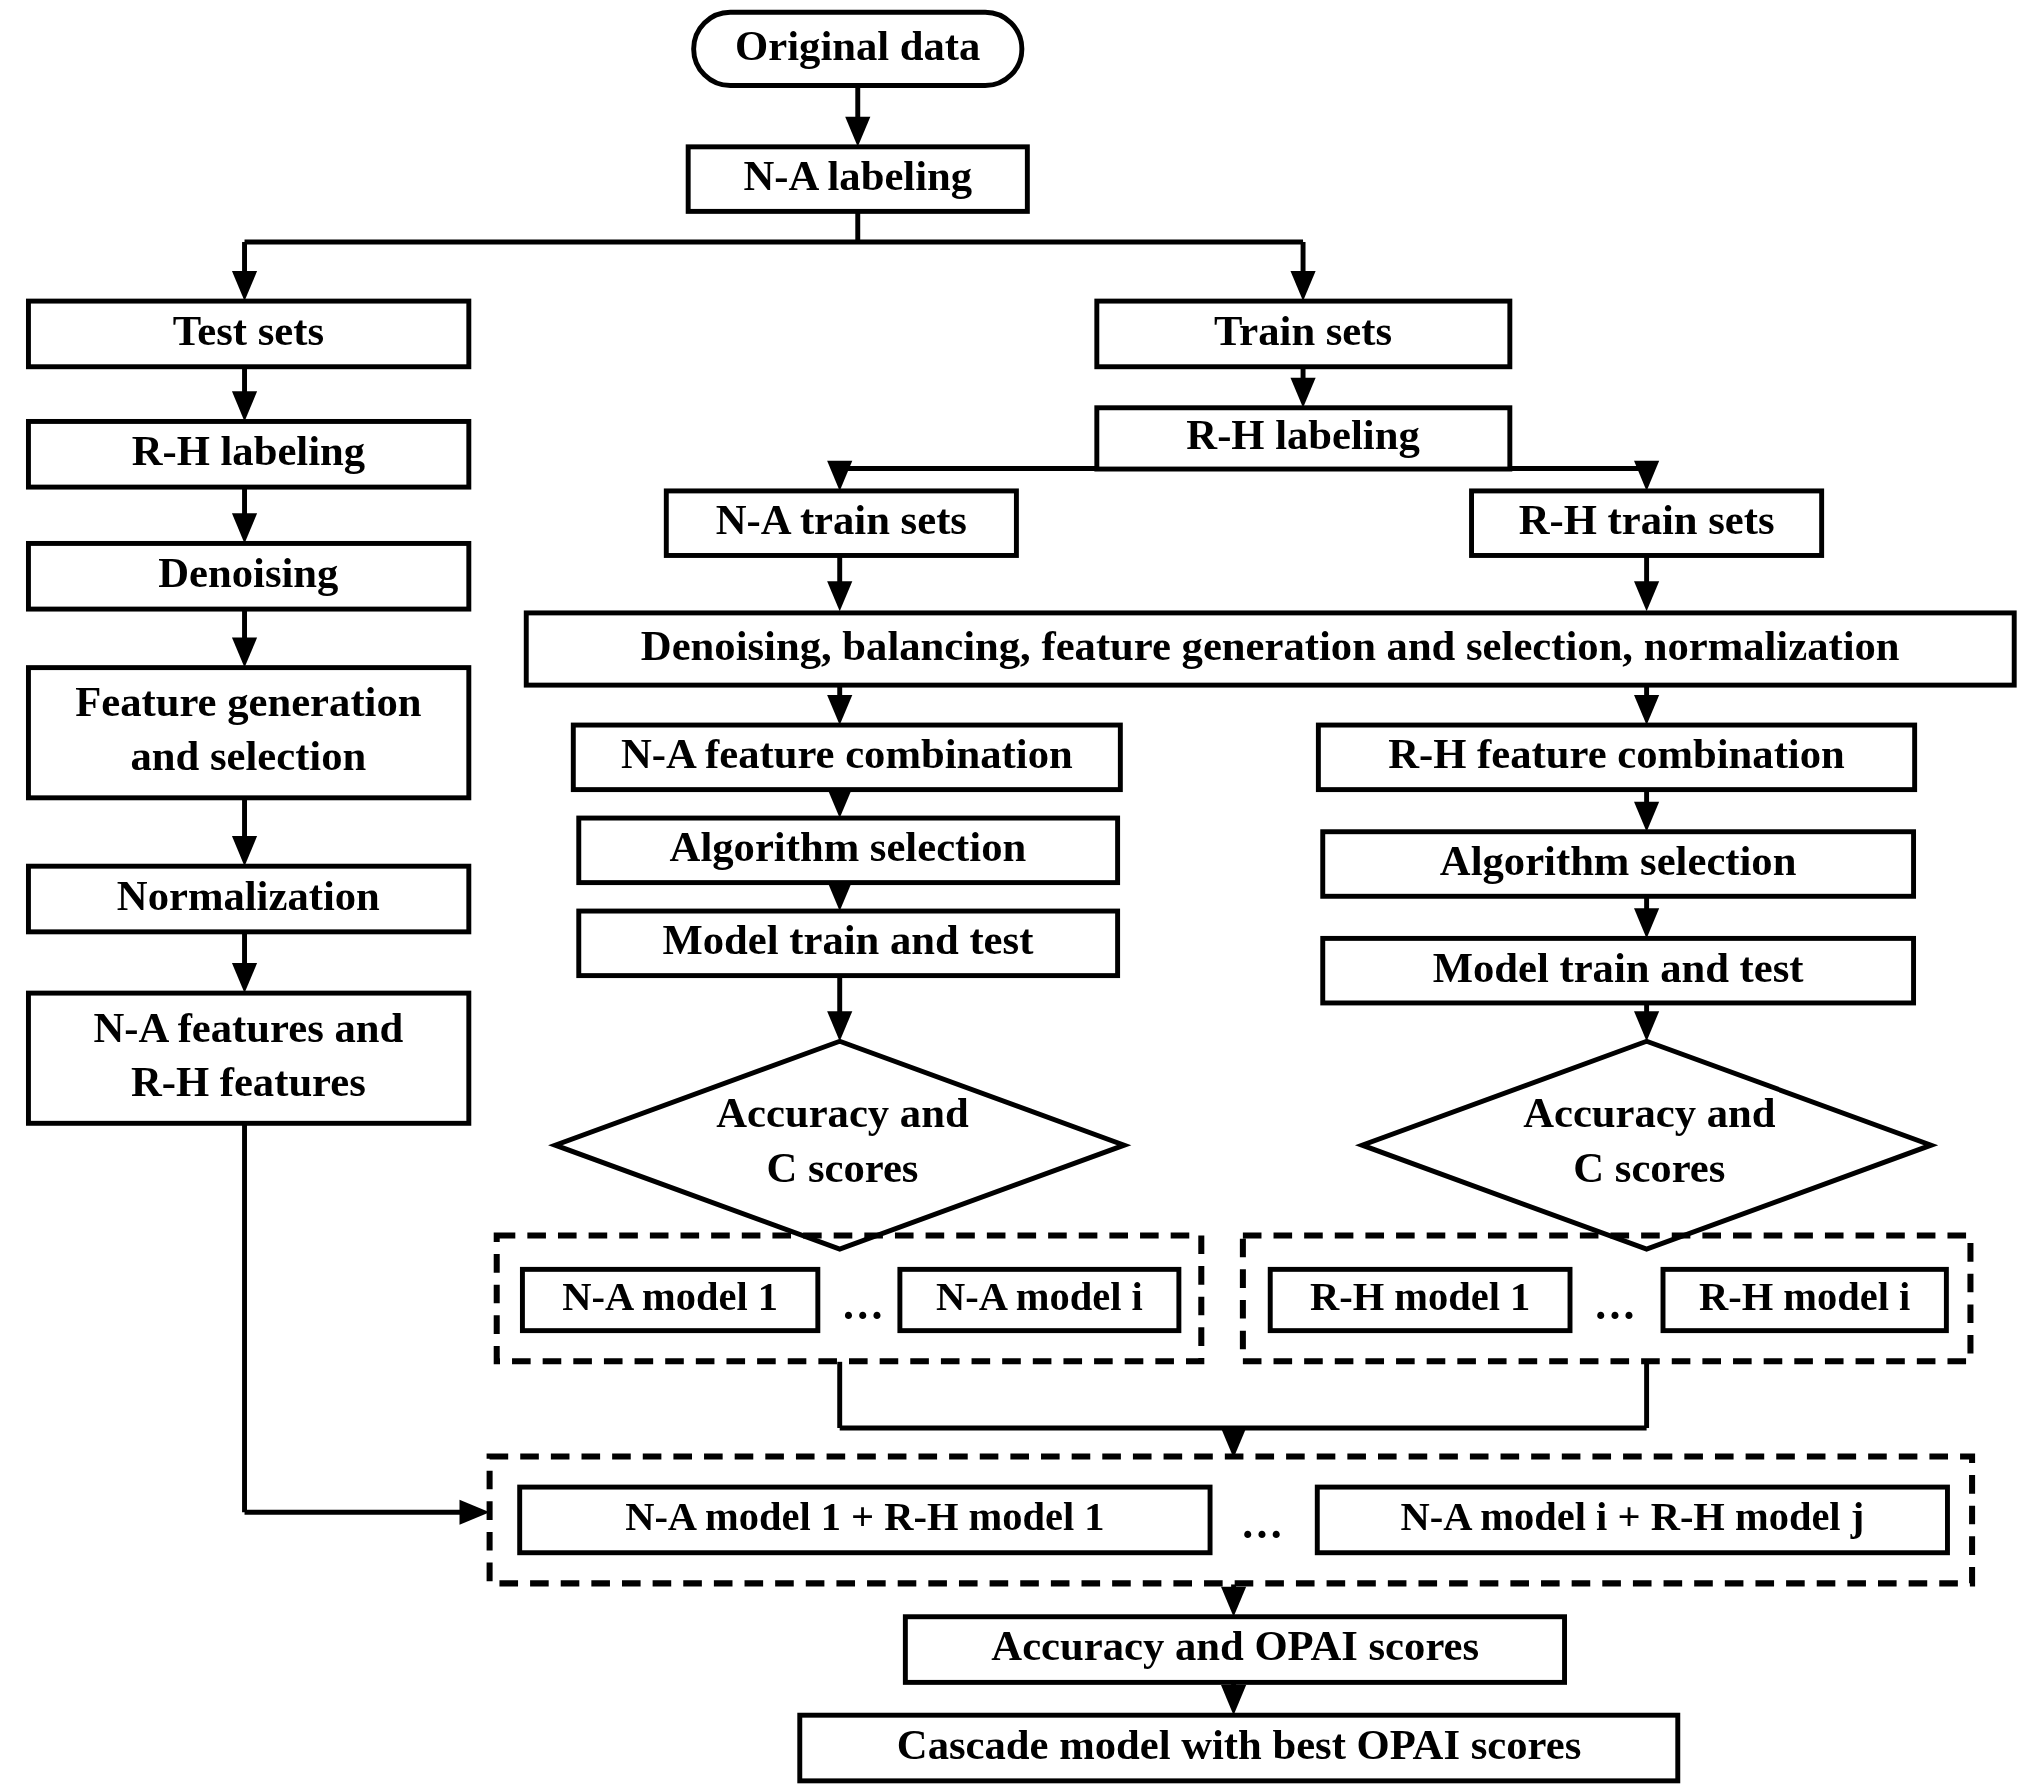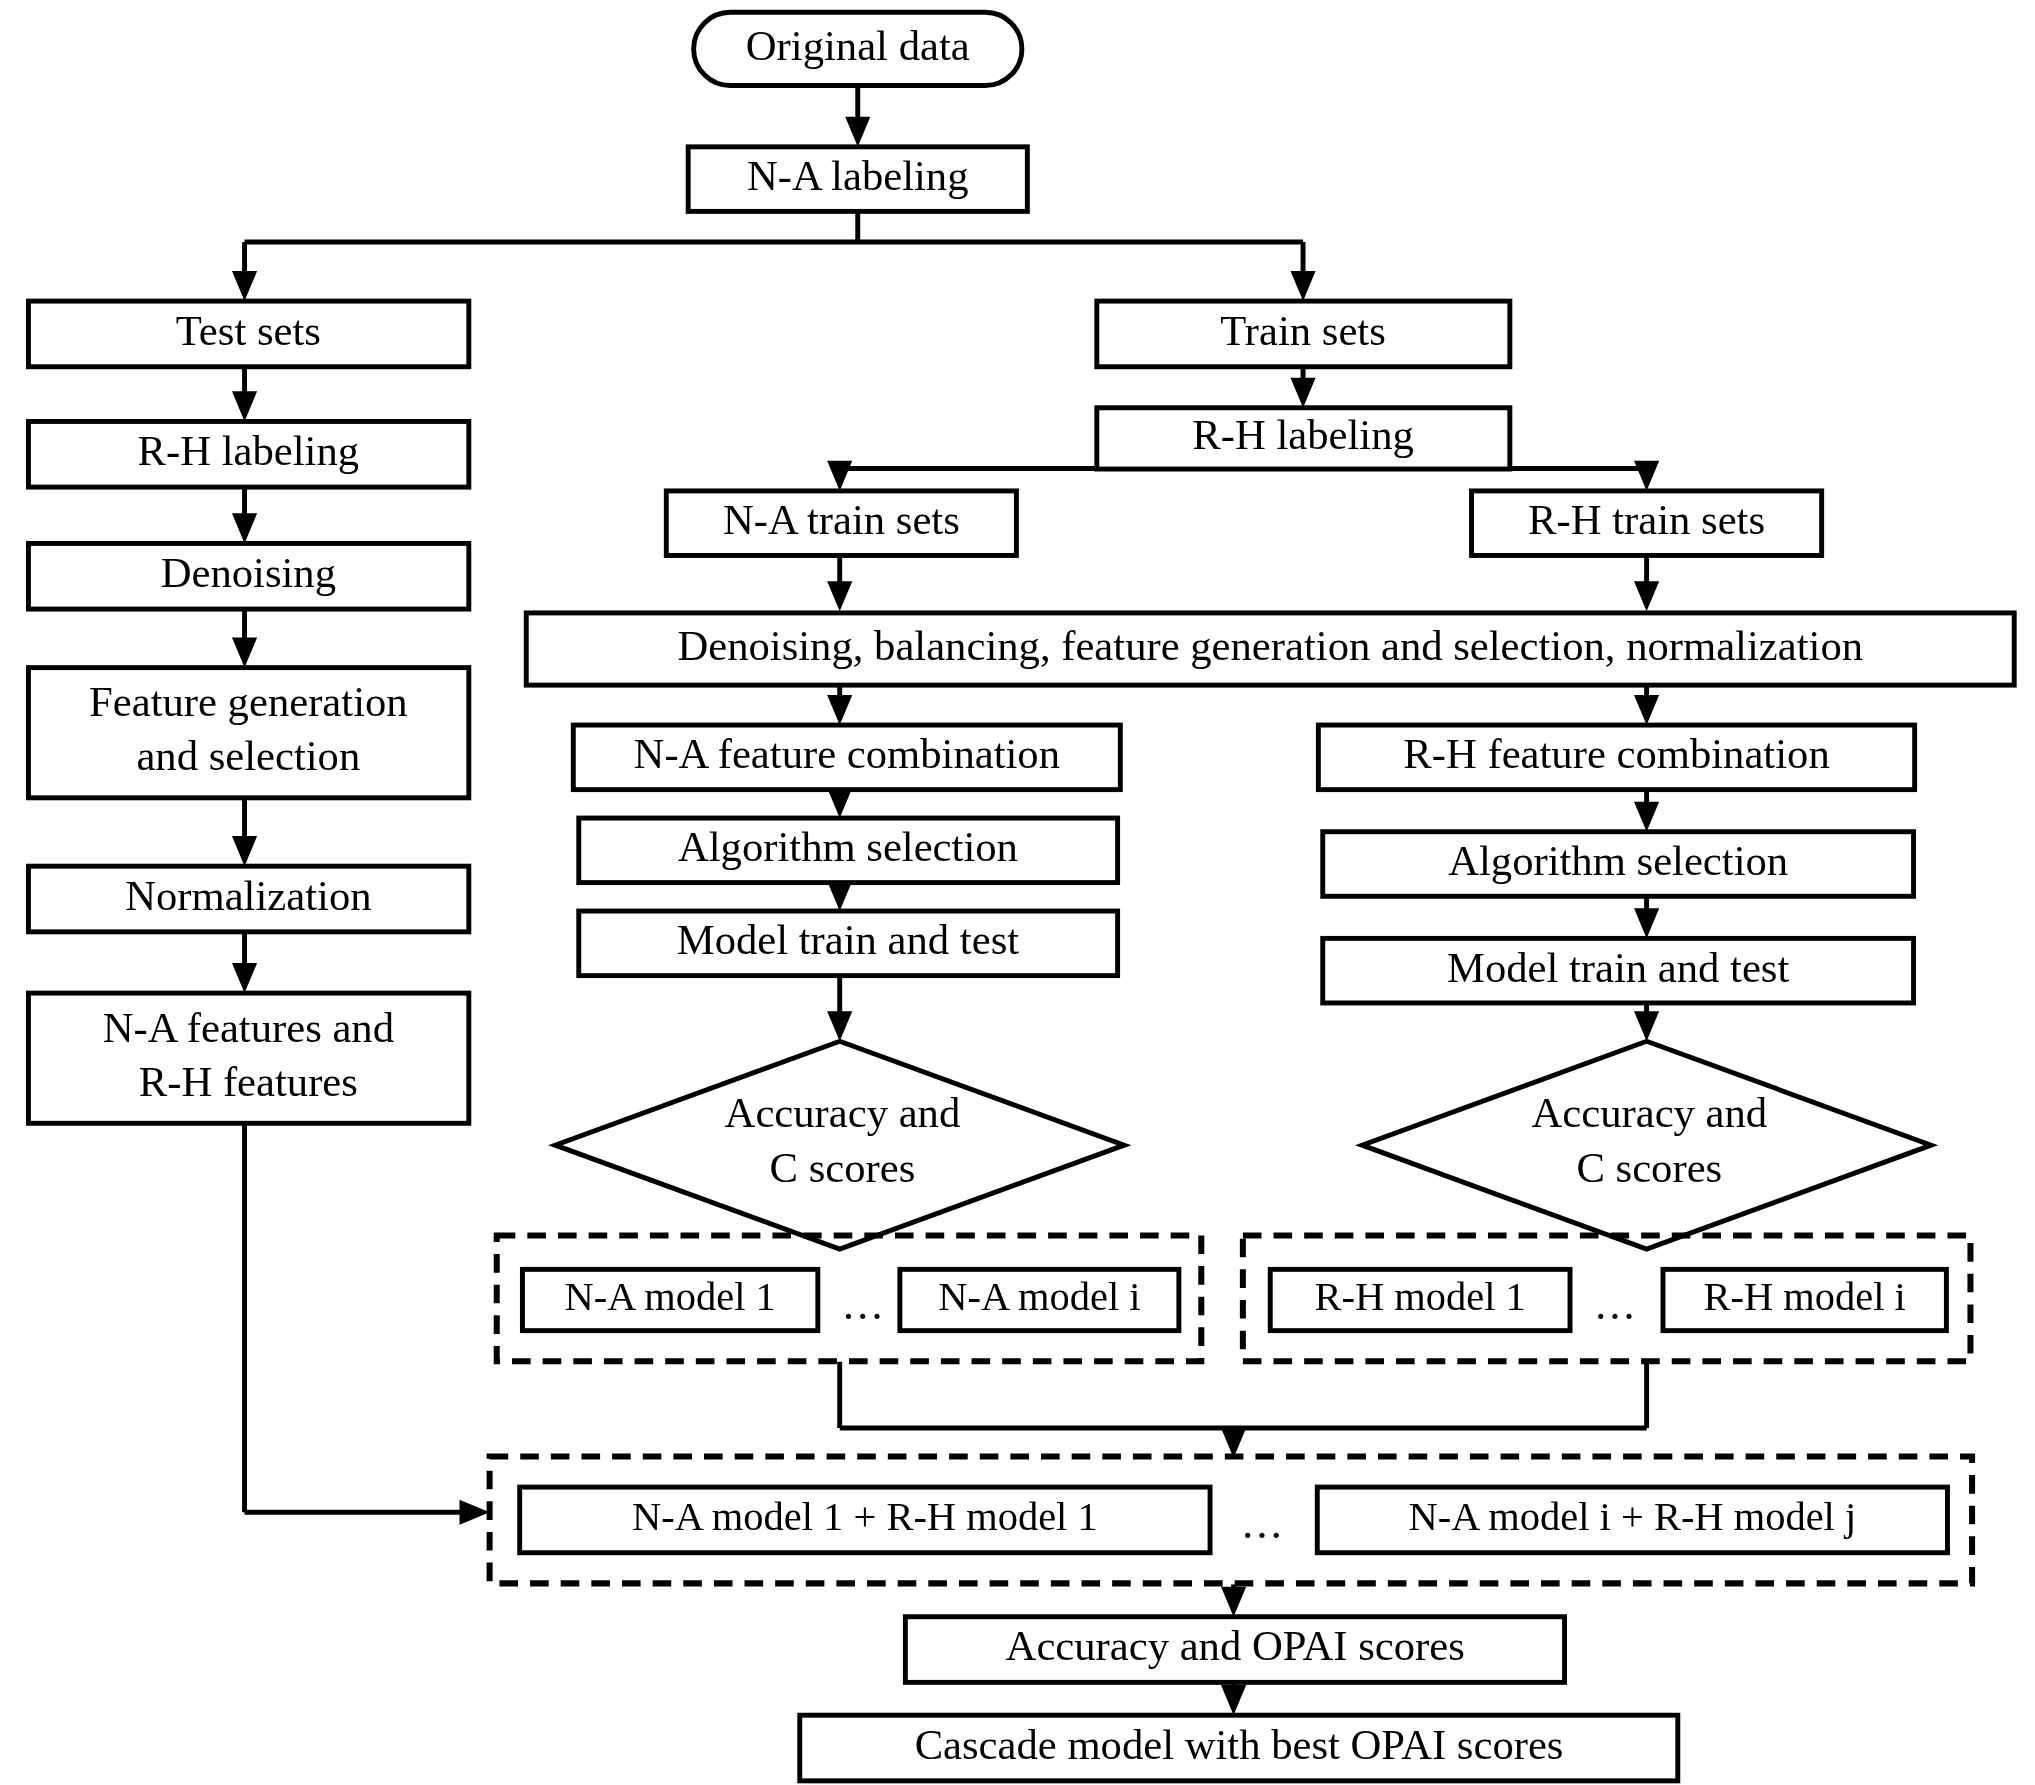--- a/index.html
+++ b/index.html
@@ -1,17 +1,17 @@
 <!DOCTYPE html>
 <html style="font-size:8.8px"><head>
 <meta charset="utf-8">
 <style>
   html,body{margin:0;padding:0;background:#ffffff;}
   body{font-family:"Liberation Serif","DejaVu Serif",serif;}
-  #stage{position:relative;width:2035px;height:1786px;background:#fff;overflow:hidden;}
+  #stage{position:relative;width:2035px;height:1786px;background:#fff;overflow:hidden;font-weight:bold;}
   svg{position:absolute;left:0;top:0;width:2035px;height:1786px;}
   .node-text{font-family:"Liberation Serif","DejaVu Serif",serif;font-size:78px;fill:#000;text-anchor:middle;dominant-baseline:middle;}
   .node-text.small{font-size:74px;}
   .ell{font-size:80px;font-family:"Liberation Serif","DejaVu Serif",serif;fill:#000;text-anchor:middle;dominant-baseline:middle;letter-spacing:6px;}
   rect.box{fill:#ffffff;stroke:#000000;stroke-width:9;}
   rect.dash{fill:none;stroke:#000000;stroke-width:11;stroke-dasharray:34 22;}
   path.conn,line.conn{stroke:#000000;stroke-width:9;fill:none;}
   polygon.diamond{fill:#ffffff;stroke:#000000;stroke-width:9;}
   polygon.arrowhead{fill:#000000;}
 </style>

